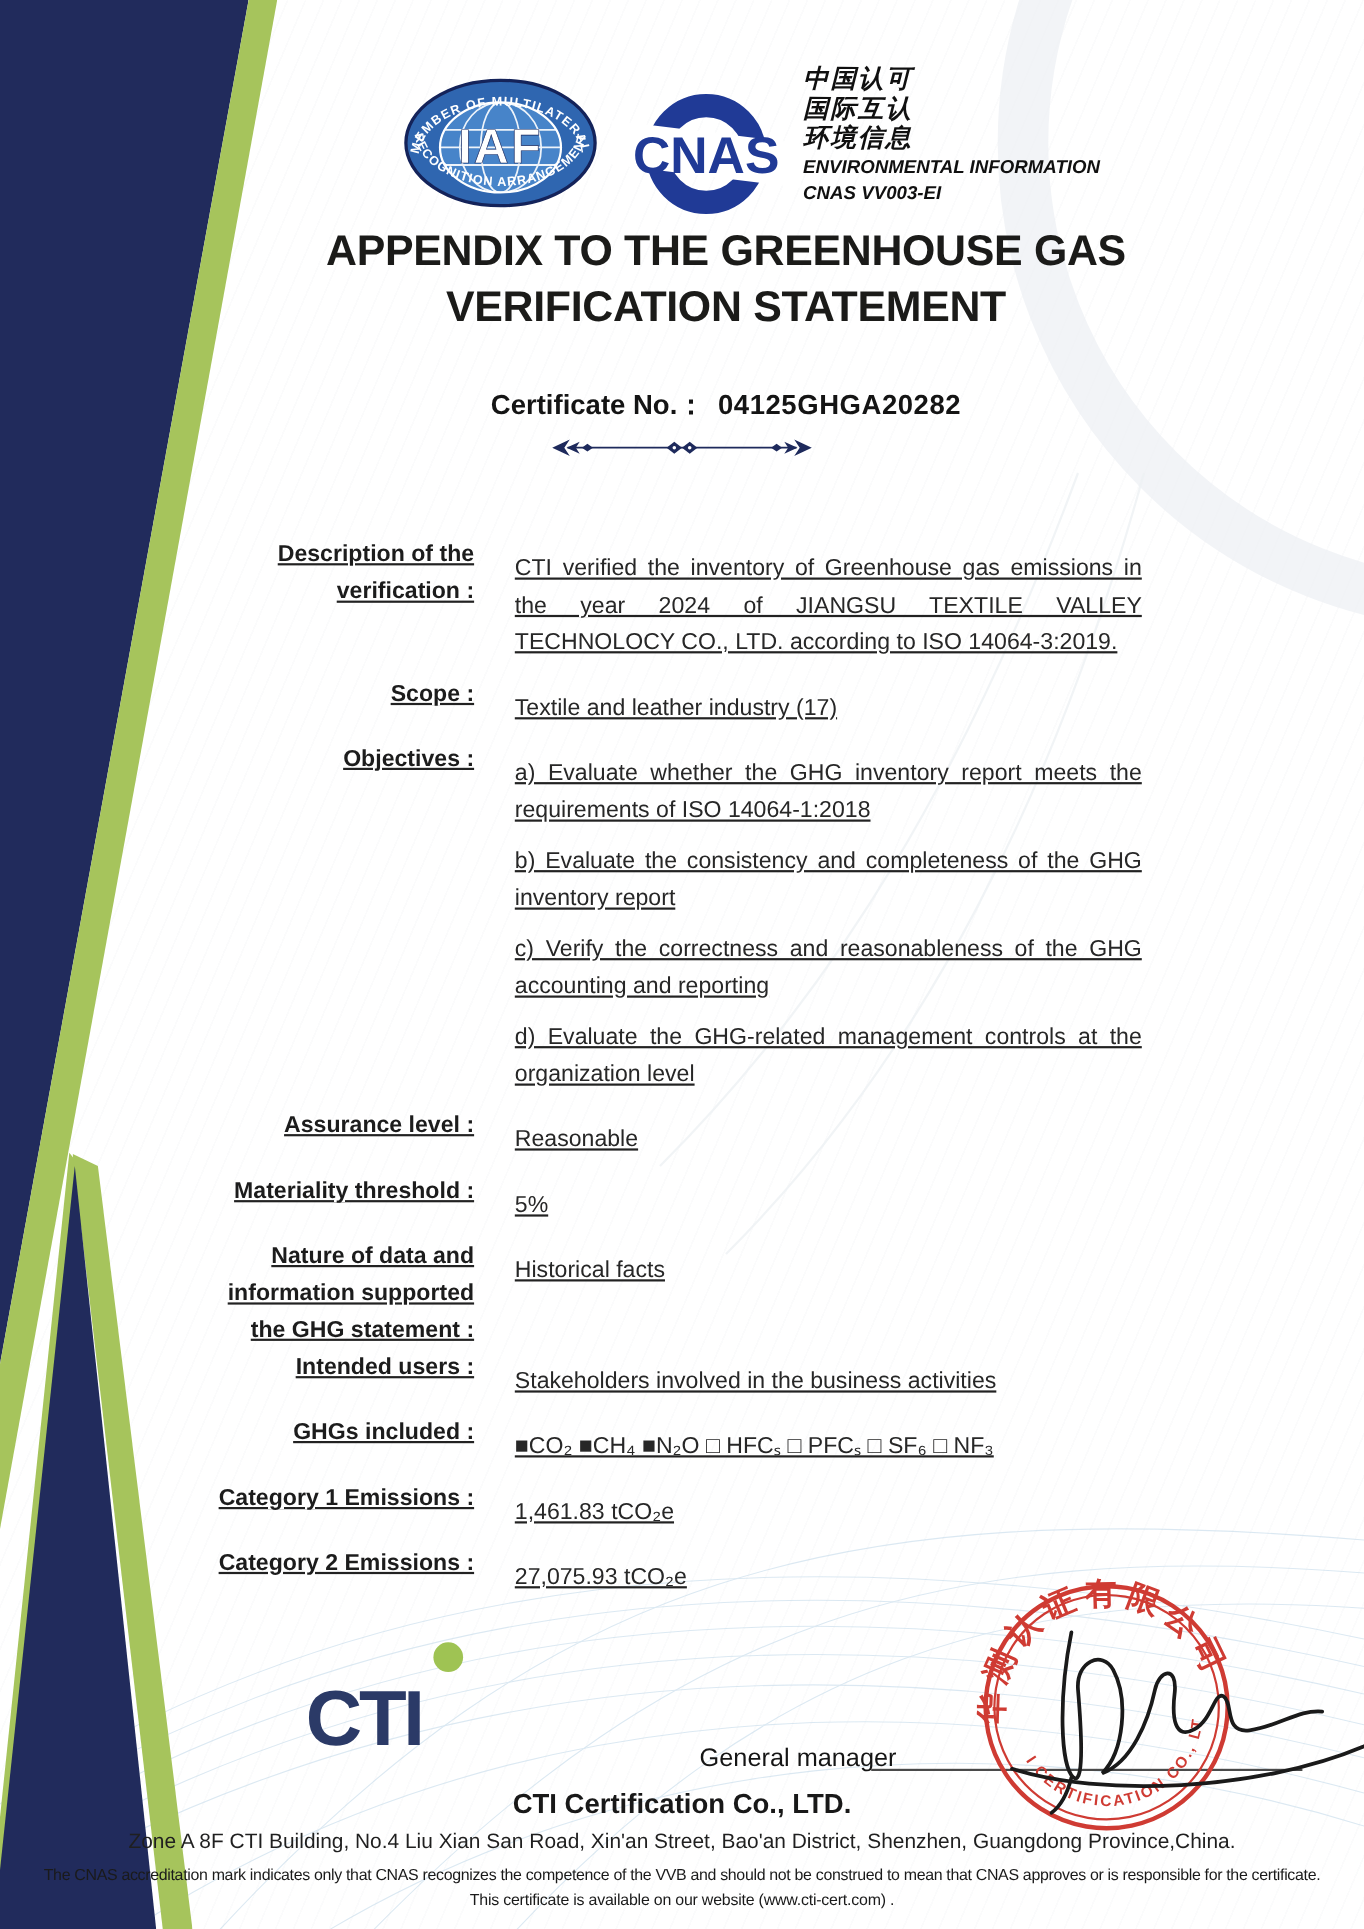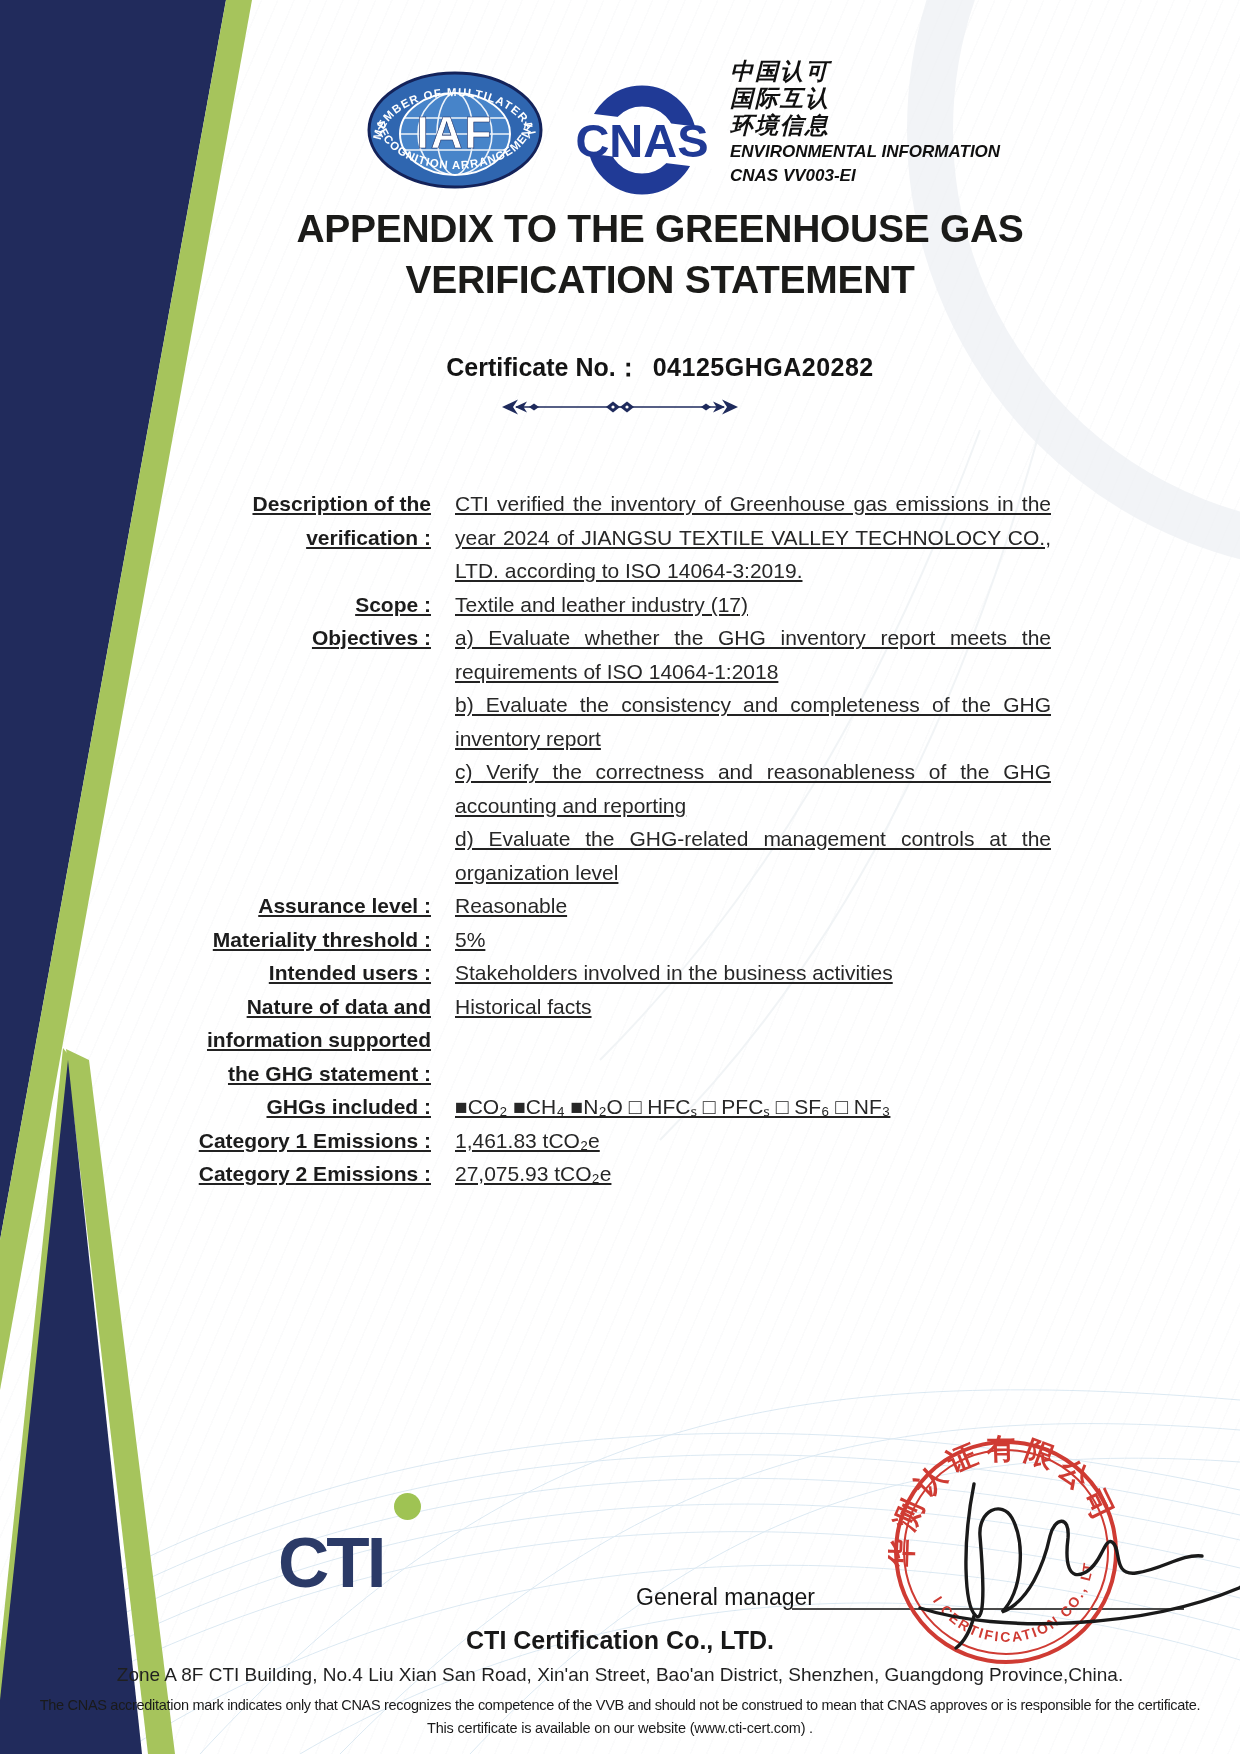--- a/index.html
+++ b/index.html
@@ -32,21 +32,21 @@
     font-weight:700;font-size:39px;line-height:51px;color:#1b1b19;letter-spacing:-0.3px;}
   .cert{position:absolute;left:150px;right:70px;top:351px;z-index:2;text-align:center;font-size:25px;color:#141414;}
   .cert .lbl{font-weight:700;}
   .cert .num{font-weight:600;margin-left:12px;letter-spacing:0.5px;}
   .ornament{position:absolute;left:500px;top:397px;z-index:2;}
   
   .fields{position:absolute;left:185px;top:487px;width:851px;z-index:2;}
   .frow{display:grid;grid-template-columns:246px 596px;column-gap:24px;text-decoration:underline;}
   .flabel{font-weight:700;font-size:21px;line-height:33.5px;text-align:right;color:#1c1c1c;}
   .fvalue{font-size:21px;line-height:33.5px;color:#272727;}
-  .fvalue p{margin:0;text-align:justify;}
+  .fvalue p{margin:13px;text-align:justify;}
   .fvalue p.noj{text-align:left;}
   
   .cti-logo{position:absolute;left:278px;top:1490px;z-index:2;width:190px;}
   .cti-dot{position:absolute;left:116px;top:3px;width:27px;height:27px;border-radius:50%;background:#9fc353;}
   .cti-text{margin-top:28px;font-size:71px;line-height:90px;font-weight:700;letter-spacing:-3px;color:#2b3a67;}
   .gm-label{position:absolute;left:636px;top:1584px;z-index:2;font-size:23px;color:#151515;}
   .gm-line{position:absolute;left:792px;top:1608px;width:392px;height:2px;background:#4a4a4a;z-index:2;}
   .stamp{position:absolute;left:888px;top:1434px;z-index:3;}
   .sig{position:absolute;left:824px;top:1456px;z-index:4;}
   .footer-company{position:absolute;left:0;right:0;top:1626px;z-index:2;text-align:center;
@@ -190,30 +190,30 @@
     </div>
 
     <div class="frow">
       <div class="flabel">Materiality threshold :</div>
       <div class="fvalue">
           <p class="noj">5%</p>
         </div>
     </div>
 
     <div class="frow">
+      <div class="flabel">Nature of data and information supported the GHG statement :</div>
+      <div class="fvalue">
+          <p class="noj">Historical facts</p>
+        </div>
+    </div>
+
+    <div class="frow">
       <div class="flabel">Intended users :</div>
       <div class="fvalue">
           <p class="noj">Stakeholders involved in the business activities</p>
-        </div>
-    </div>
-
-    <div class="frow">
-      <div class="flabel">Nature of data and information supported the GHG statement :</div>
-      <div class="fvalue">
-          <p class="noj">Historical facts</p>
         </div>
     </div>
 
     <div class="frow">
       <div class="flabel">GHGs included :</div>
       <div class="fvalue">
           <p class="noj">■CO₂ ■CH₄ ■N₂O □ HFCₛ □ PFCₛ □ SF₆ □ NF₃</p>
         </div>
     </div>
 

